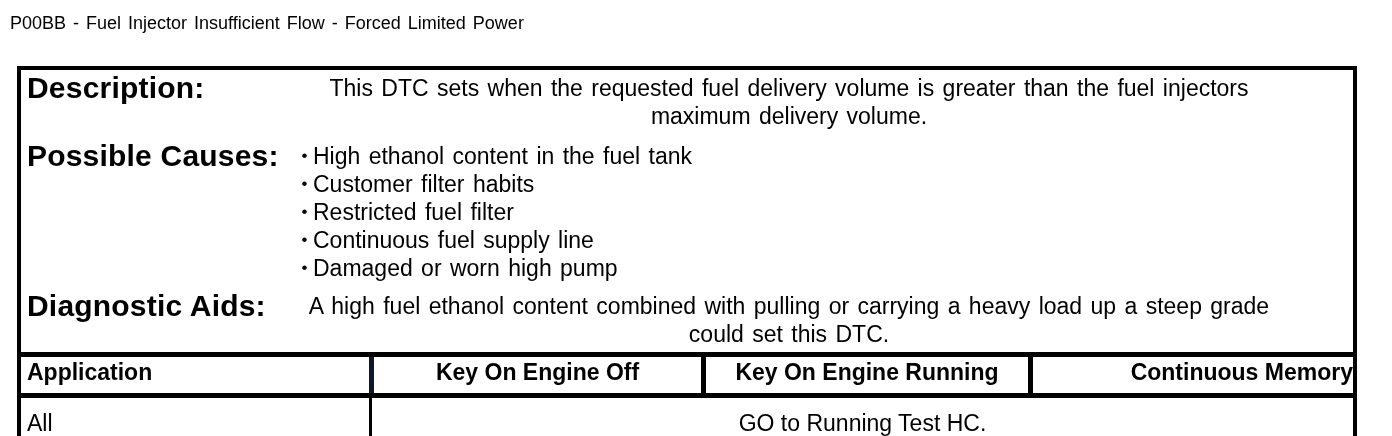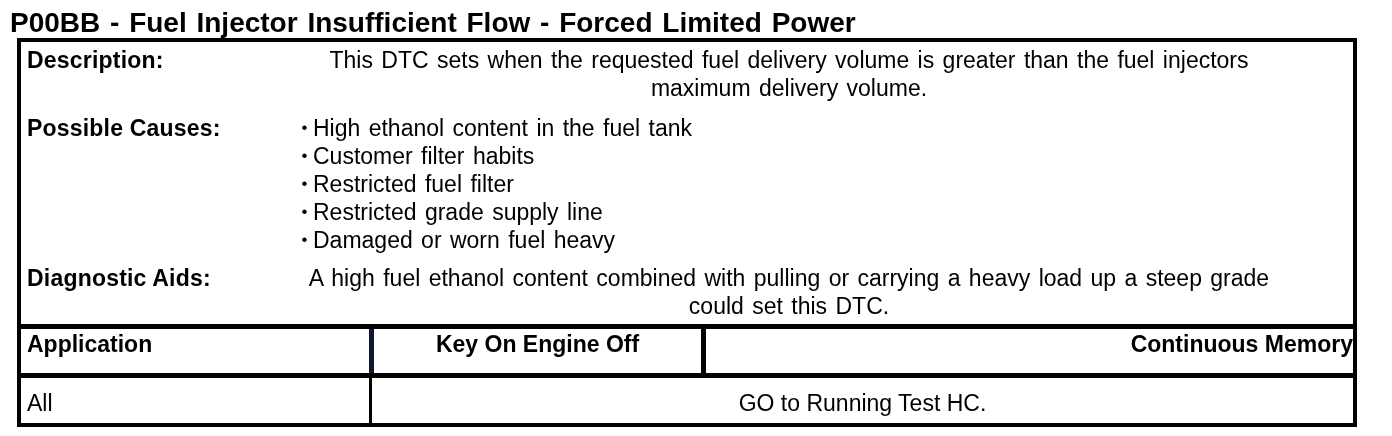--- a/index.html
+++ b/index.html
@@ -11,45 +11,45 @@
     height: 436px;
     overflow: hidden;
     font-family: "Liberation Sans", sans-serif;
     color: #000000;
   }
   .page {
     padding: 8px 0 0 10px;
     width: 1392px;
   }
   .doc-title {
-    font-size: 28px;
+    font-size: 18px;
     line-height: 30px;
-    font-weight: bold;
+    font-weight: normal;
     word-spacing: 2px;
-    margin: 0 0 0 0;
+    margin: 0 0 28px 0;
     white-space: nowrap;
   }
   .dtc-table {
     margin-left: 7px;
     width: 1340px;
     border: 4px solid #000000;
     background: #ffffff;
   }
   
   .info-section {
     padding: 4px 0 4px 0;
   }
   .info-row { display: flex; align-items: flex-start; }
   .info-row.gap-lg { margin-top: 12px; }
   .info-row.gap-md { margin-top: 10px; }
   .info-label {
     flex: 0 0 268px;
     width: 268px;
     padding-left: 6px;
-    font-size: 23px;
+    font-size: 30px;
     line-height: 28px;
     font-weight: bold;
     letter-spacing: 0.2px;
   }
   .info-content {
     flex: 1 1 auto;
     max-width: 1000px;
     font-size: 23px;
     line-height: 28px;
     word-spacing: 2px;
@@ -74,21 +74,21 @@
   
   .status-header-row {
     display: flex;
     border-top: 5px solid #000000;
     border-bottom: 5px solid #000000;
     font-weight: bold;
     font-size: 23px;
   }
   .hcell {
     line-height: 26px;
-    padding: 2px 0 16px 0;
+    padding: 2px 0 8px 0;
   }
   .hcell.col-app {
     flex: 0 0 348px;
     width: 348px;
     text-align: left;
     padding-left: 6px;
   }
   .hcell.col-koeo { flex: 0 0 332px; width: 332px; text-align: center; border-left: 5px solid #0f172a; }
   .hcell.col-koer { flex: 0 0 327px; width: 327px; text-align: center; border-left: 5px solid #000000; }
   .hcell.col-cm   { flex: 1 1 auto;  text-align: right; border-left: 5px solid #000000; }
@@ -138,40 +138,41 @@
             <li>
               <span class="bullet-glyph">•</span>
               <span>Customer filter habits</span>
             </li>
             <li>
               <span class="bullet-glyph">•</span>
               <span>Restricted fuel filter</span>
             </li>
             <li>
               <span class="bullet-glyph">•</span>
-              <span>Restricted grade supply line</span>
+              <span>Continuous fuel supply line</span>
             </li>
             <li>
               <span class="bullet-glyph">•</span>
-              <span>Damaged or worn fuel heavy</span>
+              <span>Damaged or worn high pump</span>
             </li>
           </ul>
         </div>
       </div>
 
       <div class="info-row gap-md">
         <div class="info-label">Diagnostic Aids:</div>
         <div class="info-content">A high fuel ethanol content combined with pulling or carrying a heavy load up a steep grade could set this DTC.</div>
       </div>
 
     </div>
 
     <div class="status-header-row">
       <div class="hcell col-app">Application</div>
       <div class="hcell col-koeo">Key On Engine Off</div>
+      <div class="hcell col-koer">Key On Engine Running</div>
       <div class="hcell col-cm">Continuous Memory</div>
     </div>
 
     <div class="status-data-row">
       <div class="dcell col-app">All</div>
       <div class="dcell merged">GO to Running Test HC.</div>
     </div>
 
   </div>
 </div>

